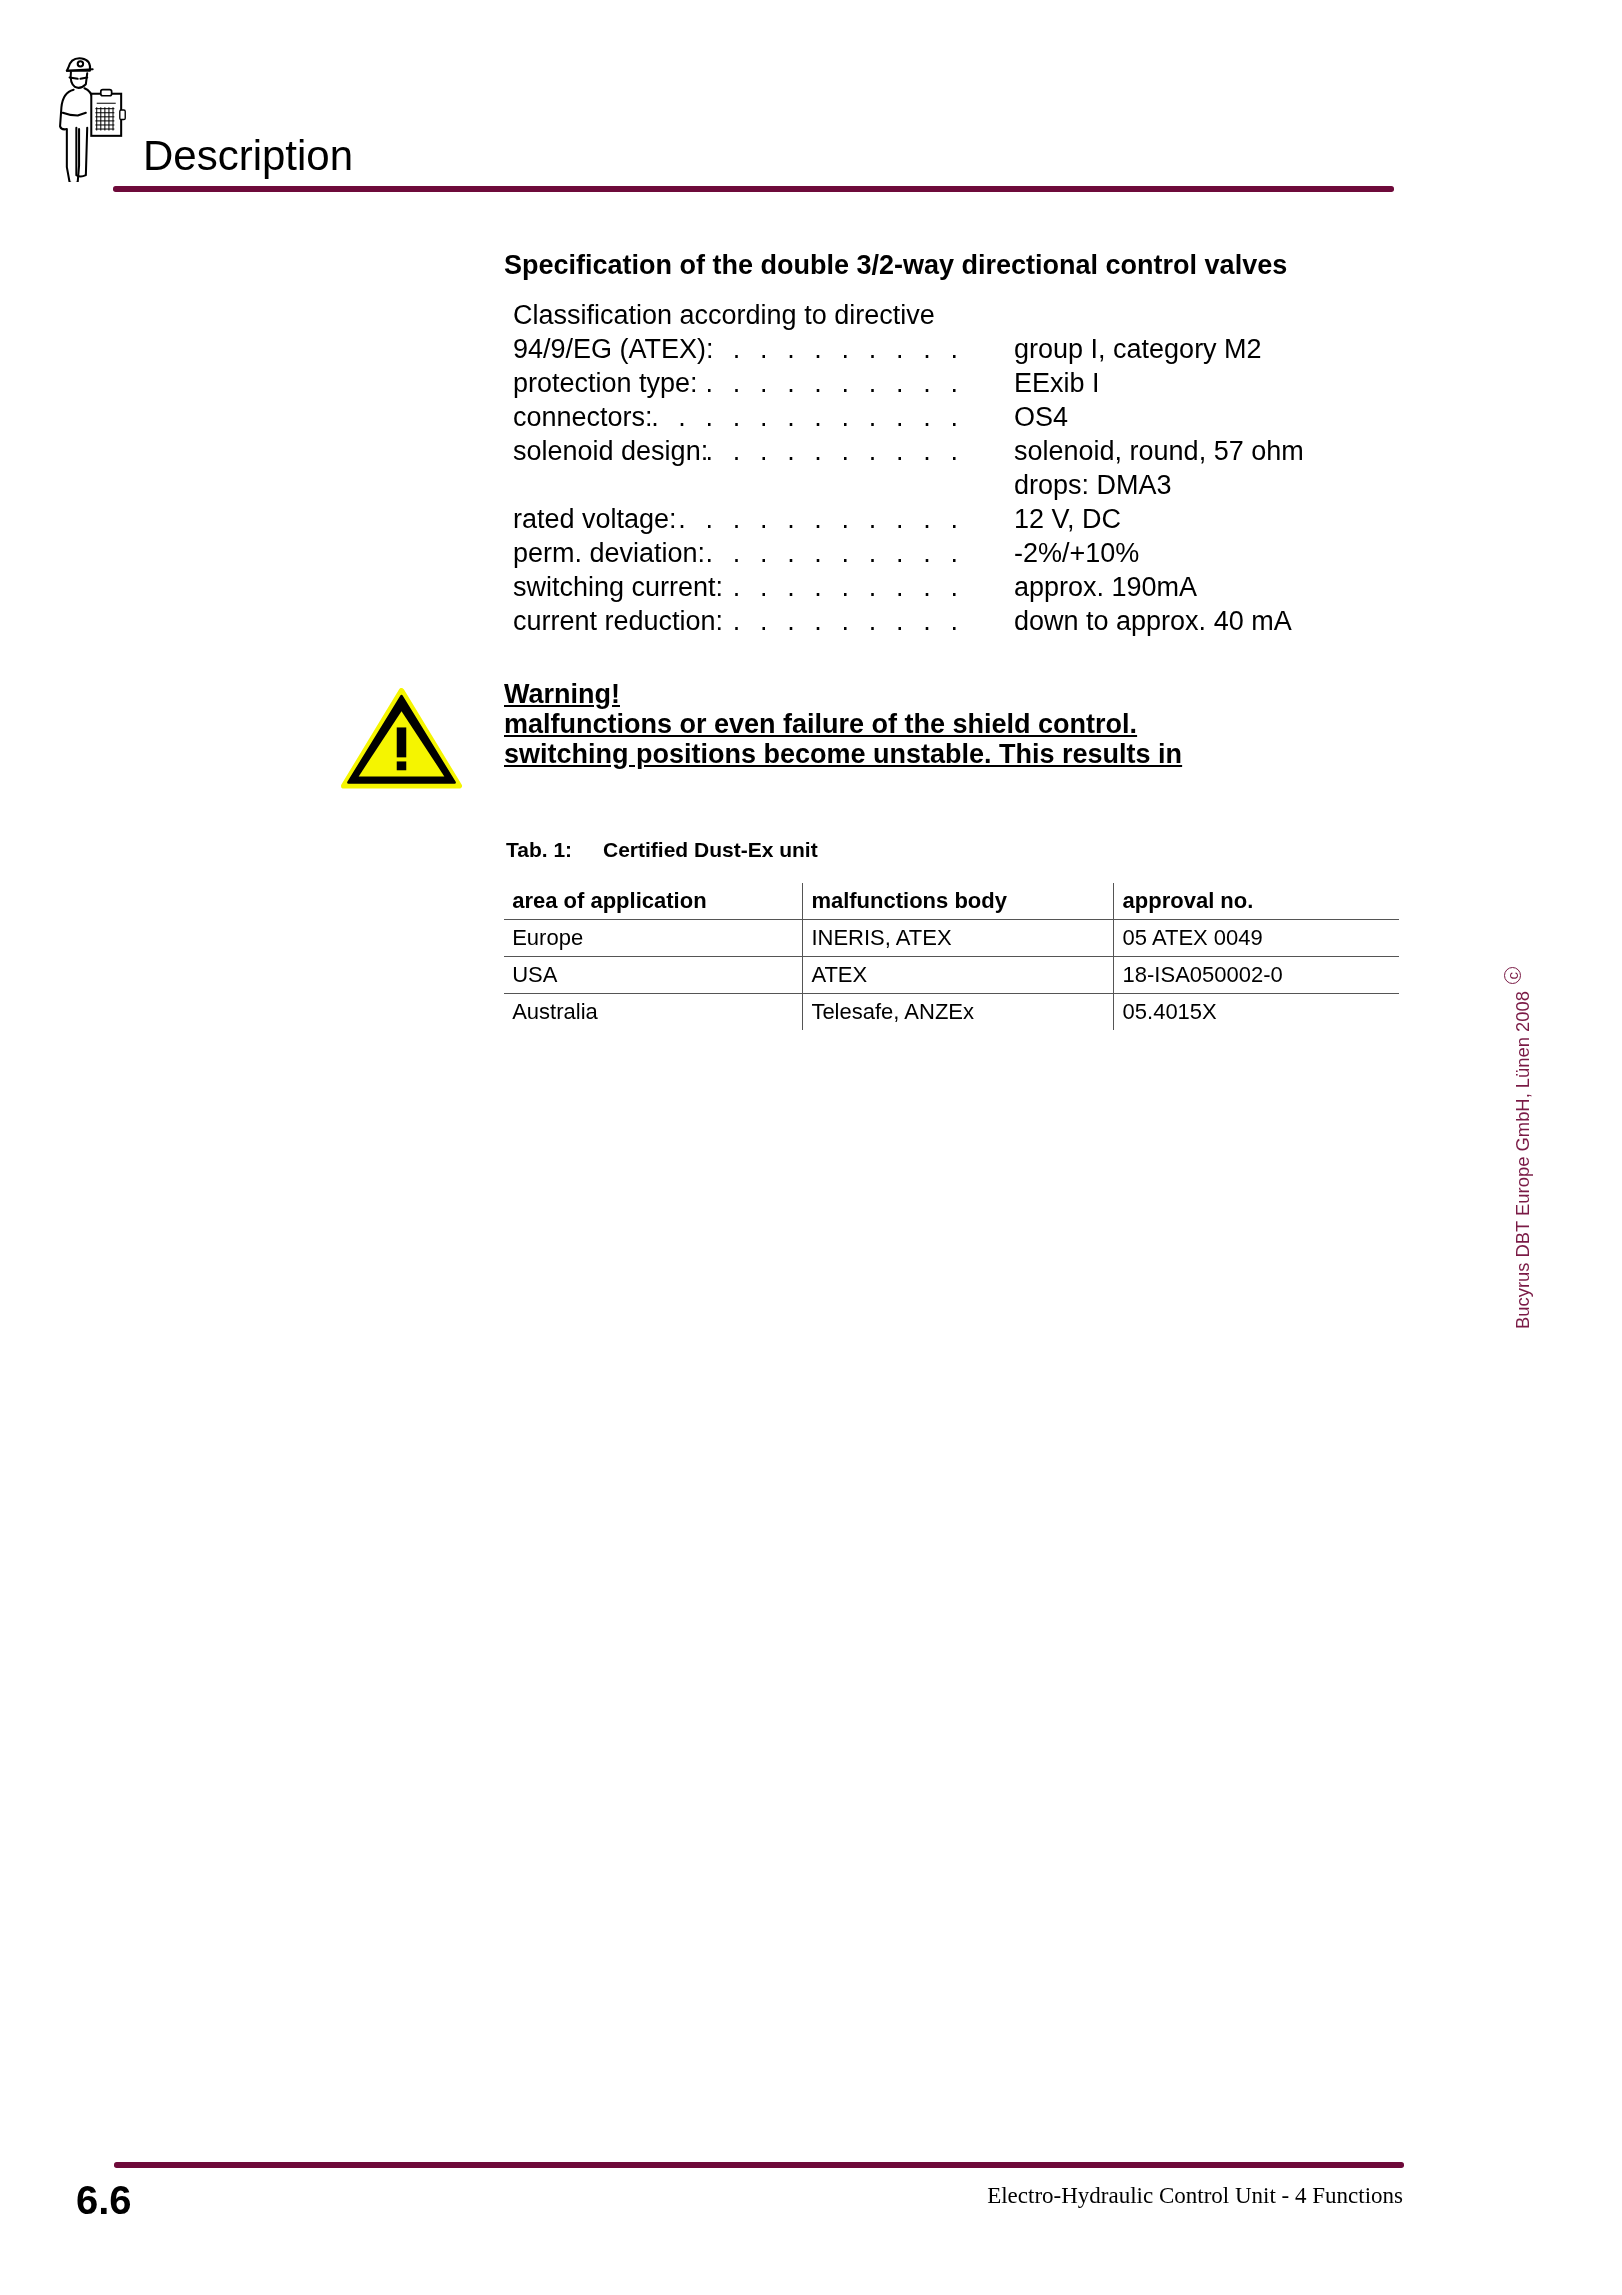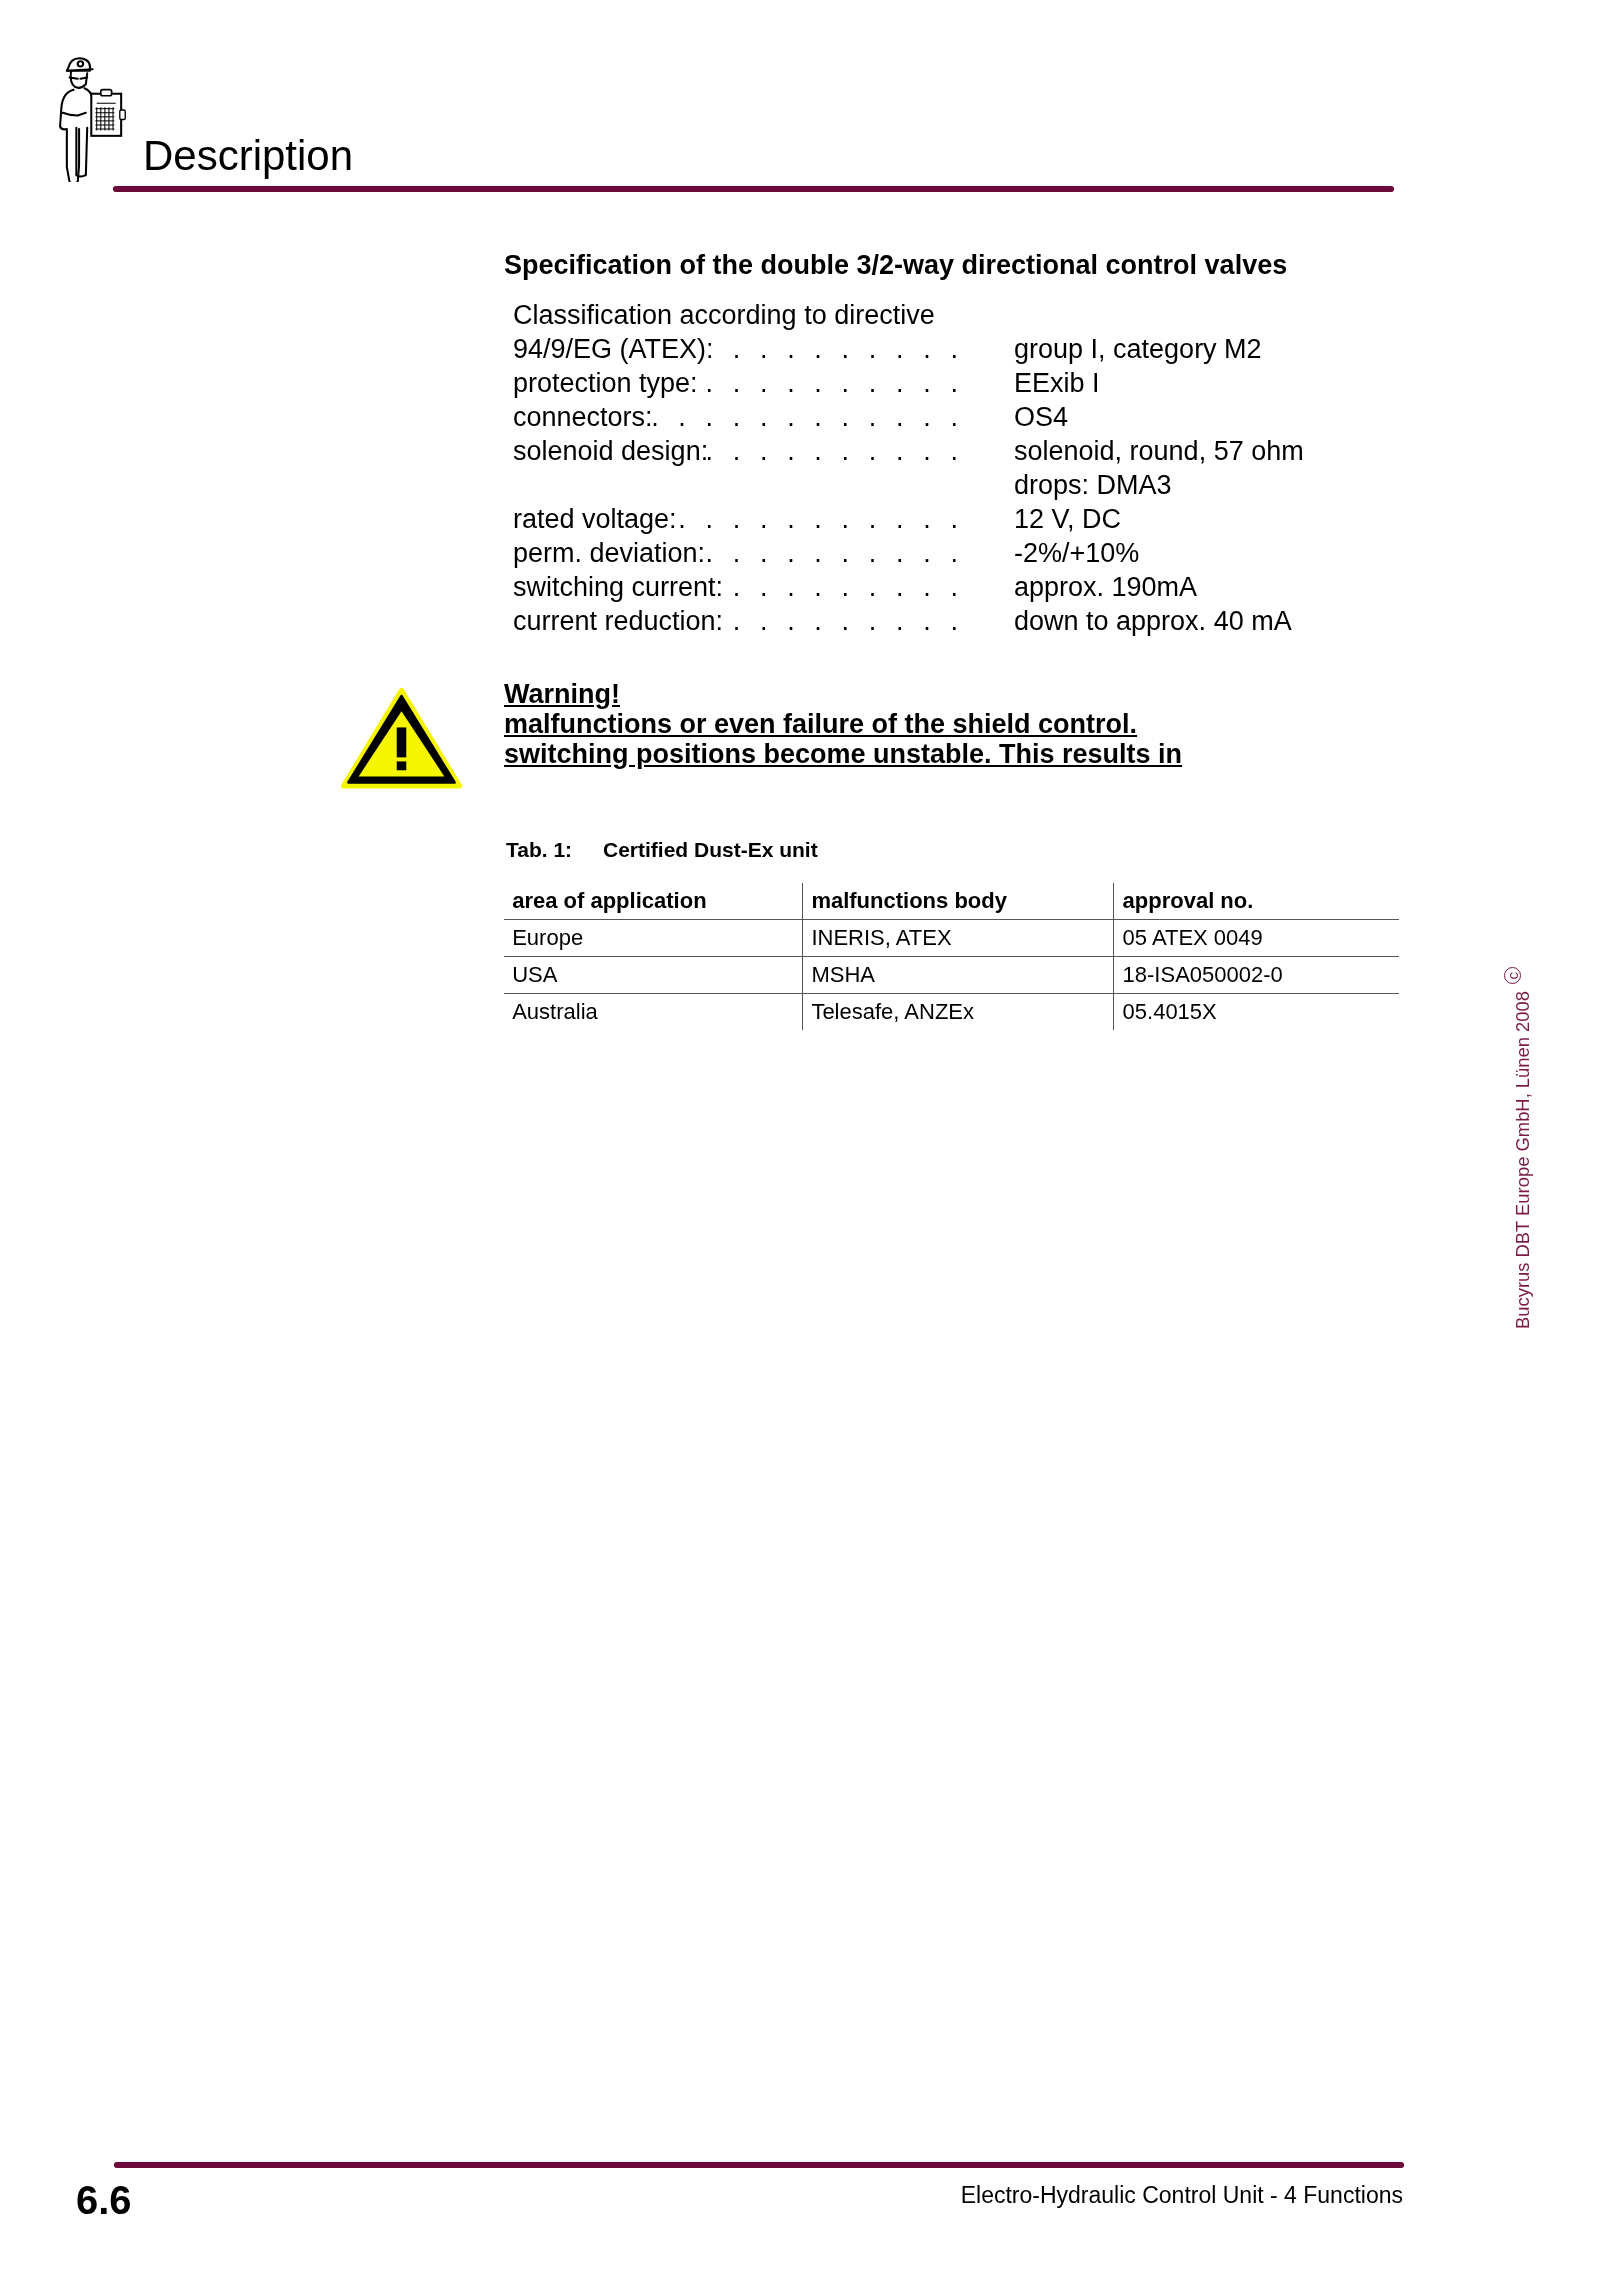--- a/index.html
+++ b/index.html
@@ -36,21 +36,21 @@
   #cert-table .c2 { width: 302px; border-right: 1.4px solid #555; }
   #cert-table .c3 { width: 276px; }
 
   #copyright { left: 1493px; top: 975px; width: 41px; height: 354px; }
   #copyright .rot { position: absolute; left: 20.4px; top: 354px; transform-origin: 0 0; transform: rotate(-90deg);
                     white-space: nowrap; font-size: 18.4px; color: #7a1a45; line-height: 20.4px; }
   #copyright .rot .c { font-size: 15px; display: inline-block; border: 1.4px solid #7a1a45; border-radius: 50%;
                        width: 15px; height: 15px; line-height: 15px; text-align: center; margin-left: 6.8px; position: relative; top: -11px; }
 
   #page-number { left: 76px; top: 2178px; font-size: 40px; font-weight: bold; line-height: 45px; }
-  #footer-title { right: 219px; top: 2182px; font-size: 23px; line-height: 27px; white-space: nowrap; }
+  #footer-title { right: 219px; top: 2182px; font-size: 23px; line-height: 27px; white-space: nowrap; font-family: Liberation Serif, serif; }
 </style>
 </head>
 <body>
 
 <svg id="figure-icon" class="abs" viewBox="0 0 120 190">
   <g fill="none" stroke="#000" stroke-width="3" stroke-linecap="round" stroke-linejoin="round">
     <path d="M22 22 q4 -16 20 -14 q14 2 12 18 l-34 0 z"></path>
     <path d="M20 26 l38 -2"></path>
     <circle cx="40" cy="16" r="4"></circle>
     <path d="M26 28 q-2 16 6 22 q8 4 16 -4 l2 -16"></path>
@@ -176,21 +176,21 @@
     </tr>
   </thead>
   <tbody>
     <tr>
       <td class="c1">Europe</td>
       <td class="c2">INERIS, ATEX</td>
       <td class="c3">05 ATEX 0049</td>
     </tr>
     <tr>
       <td class="c1">USA</td>
-      <td class="c2">MSHA</td>
+      <td class="c2">ATEX</td>
       <td class="c3">18-ISA050002-0</td>
     </tr>
     <tr>
       <td class="c1">Australia</td>
       <td class="c2">Telesafe, ANZEx</td>
       <td class="c3">05.4015X</td>
     </tr>
   </tbody>
 </table>
 

